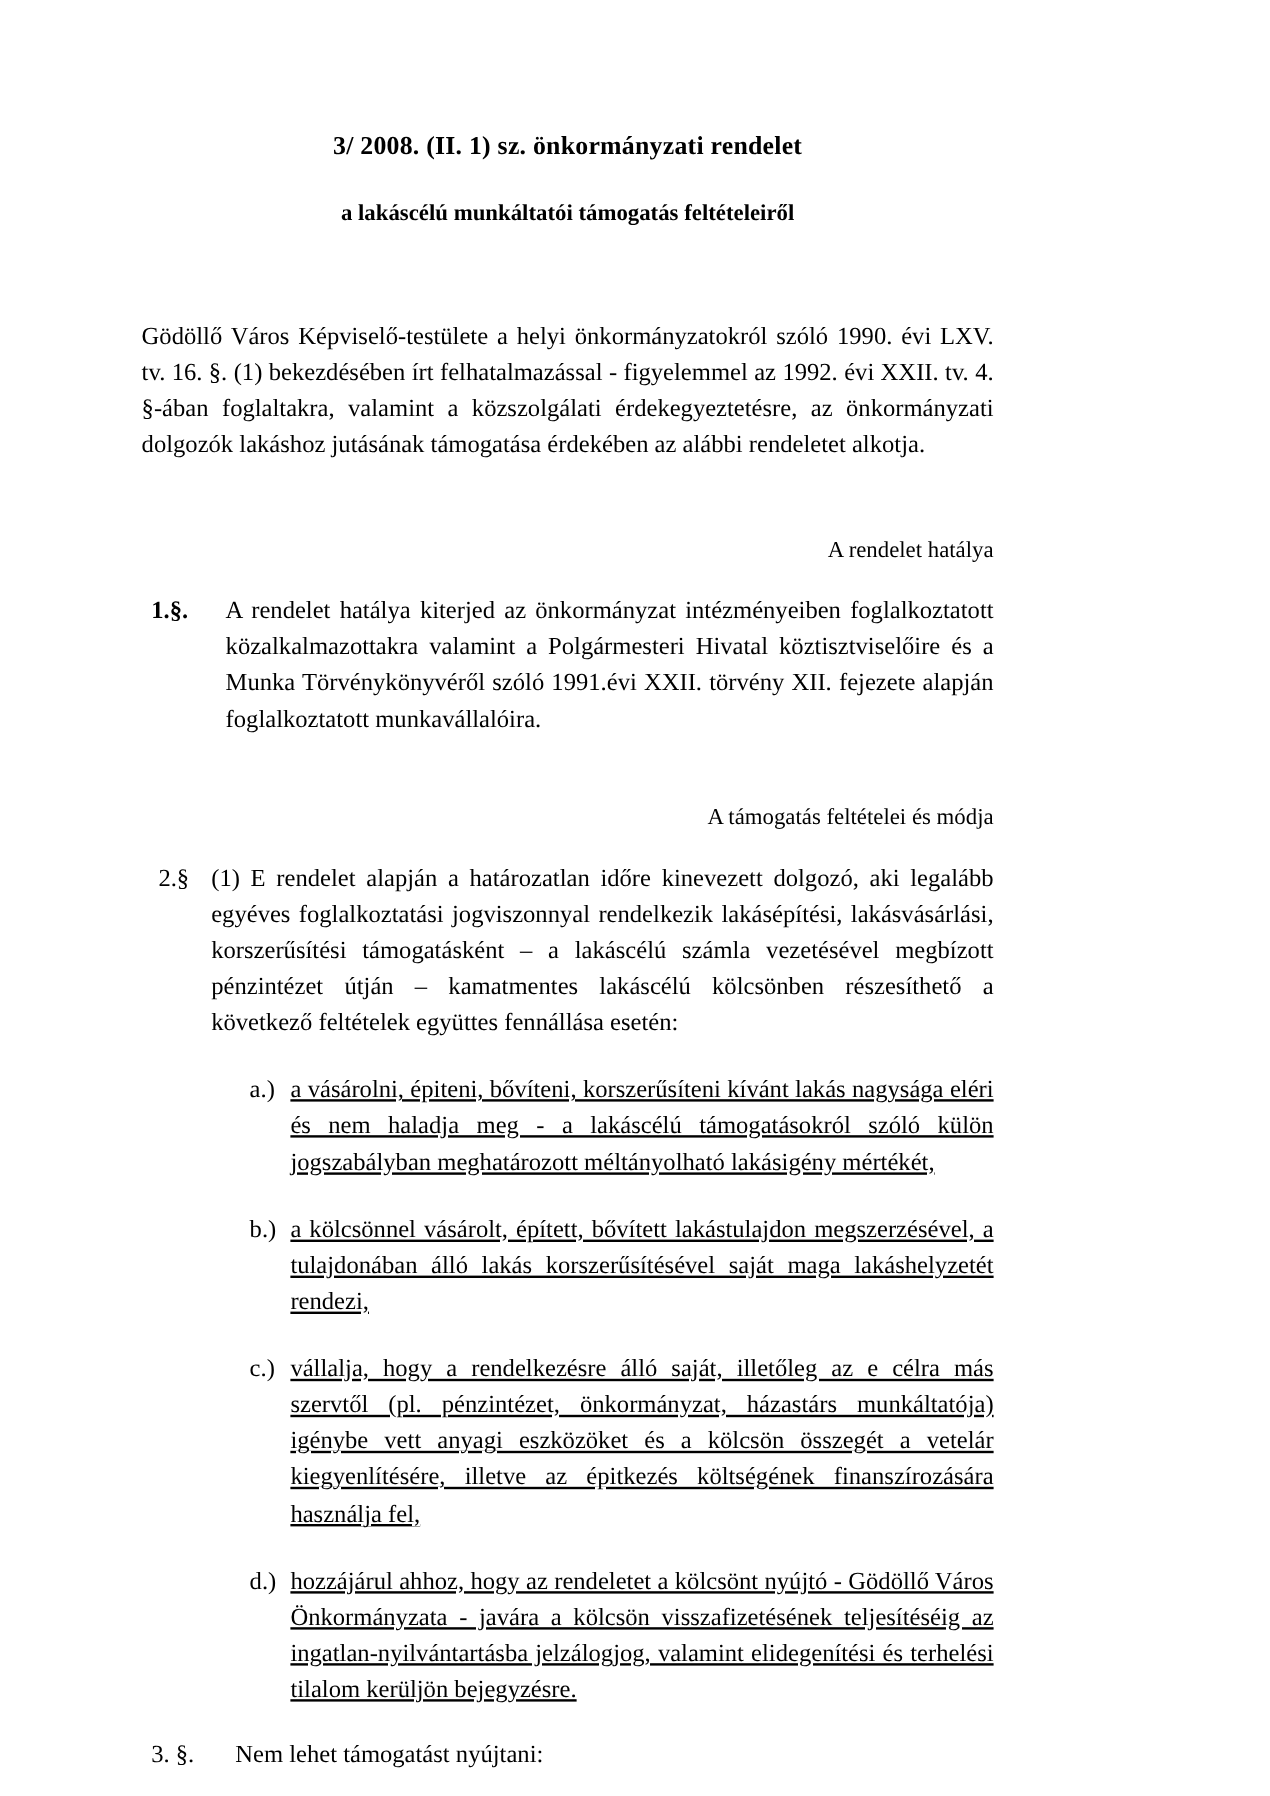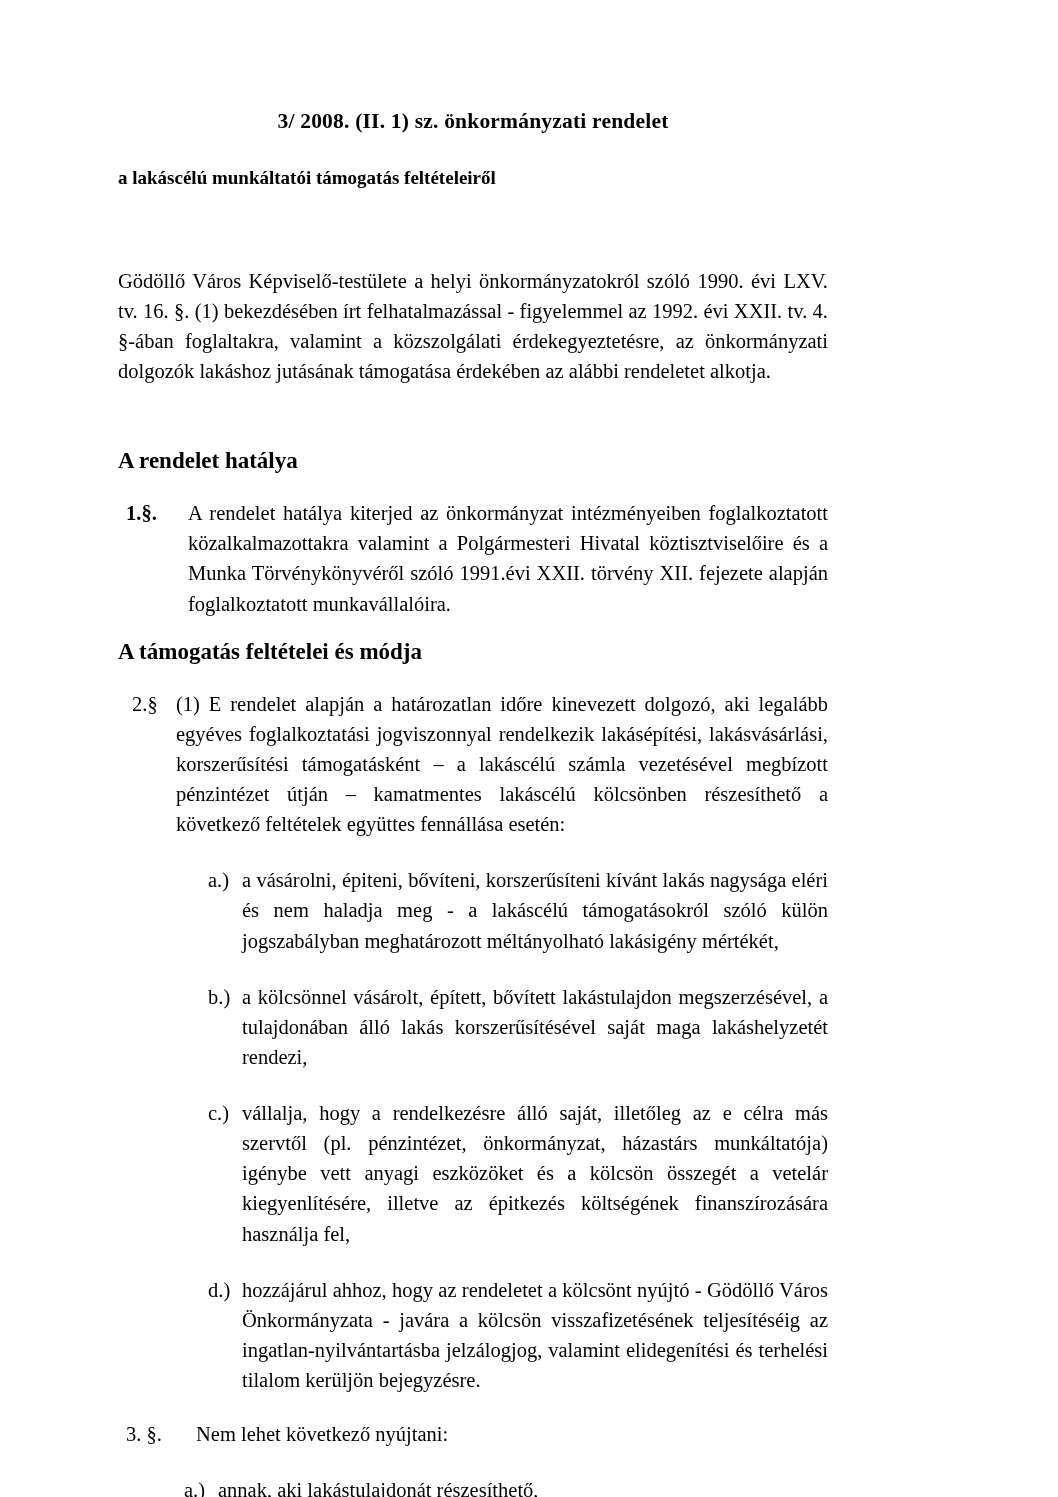--- a/index.html
+++ b/index.html
@@ -22,40 +22,41 @@
   }
   .title-main {
     text-align: center;
     font-weight: bold;
     font-size: 21.5px;
     letter-spacing: 0.2px;
     margin: 0 0 0 0;
     line-height: 1.3;
   }
   .title-sub {
+    text-align: center;
     font-weight: bold;
     font-size: 19px;
     margin: 30px 0 0 0;
     line-height: 1.3;
   }
   .intro {
     margin-top: 75px;
     font-size: 20.5px;
     line-height: 1.47;
     text-align: justify;
     text-justify: inter-word;
   }
   .section-heading {
-    text-align: left;
-    font-weight: bold;
-    font-size: 23px;
+    text-align: right;
+    font-weight: normal;
+    font-size: 19px;
     margin: 62px 0 0 0;
   }
   .section-heading.tight {
-    margin-top: 20px;
+    margin-top: 56px;
   }
   .clause {
     display: flex;
     margin-top: 24px;
     font-size: 20.5px;
     line-height: 1.47;
   }
   .clause .num {
     flex: 0 0 auto;
     white-space: nowrap;
@@ -85,20 +86,21 @@
     line-height: 1.47;
   }
   .sublist li .lbl {
     flex: 0 0 auto;
     width: 34px;
   }
   .sublist li .txt {
     flex: 1 1 auto;
     text-align: justify;
     text-justify: inter-word;
+    text-decoration: underline;
   }
   .indent-a {
     margin-left: 66px;
   }
   .indent-b {
     margin-left: 90px;
   }
 </style>
 </head>
 <body>
@@ -138,21 +140,21 @@
       <span class="txt">vállalja, hogy a rendelkezésre álló saját, illetőleg az e célra más szervtől (pl. pénzintézet, önkormányzat, házastárs munkáltatója) igénybe vett anyagi eszközöket és a kölcsön összegét a vetelár kiegyenlítésére, illetve az épitkezés költségének finanszírozására használja fel,</span>
     </li>
     <li>
       <span class="lbl">d.)</span>
       <span class="txt">hozzájárul ahhoz, hogy az rendeletet a kölcsönt nyújtó - Gödöllő Város Önkormányzata - javára a kölcsön visszafizetésének teljesítéséig az ingatlan-nyilvántartásba jelzálogjog, valamint elidegenítési és terhelési tilalom kerüljön bejegyzésre.</span>
     </li>
   </ul>
 
   <div class="clause clause-3">
     <span class="num plain">3.  §.</span>
-    <span class="body">Nem lehet következő nyújtani:</span>
+    <span class="body">Nem lehet támogatást nyújtani:</span>
   </div>
 
   <ul class="sublist indent-a">
     <li>
       <span class="lbl">a.)</span>
       <span class="txt">annak, aki lakástulajdonát részesíthető,</span>
     </li>
   </ul>
 
 </div>

